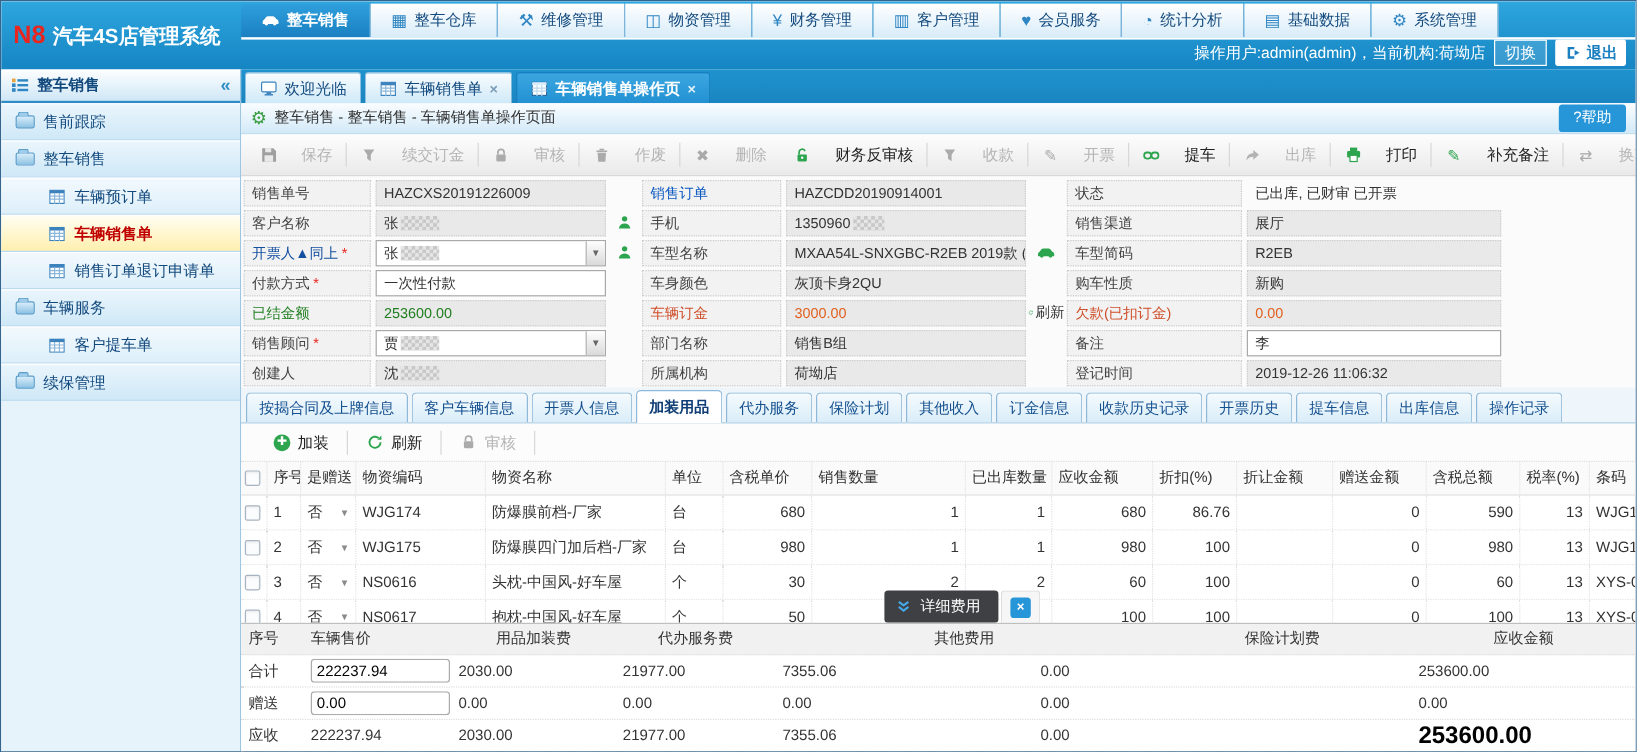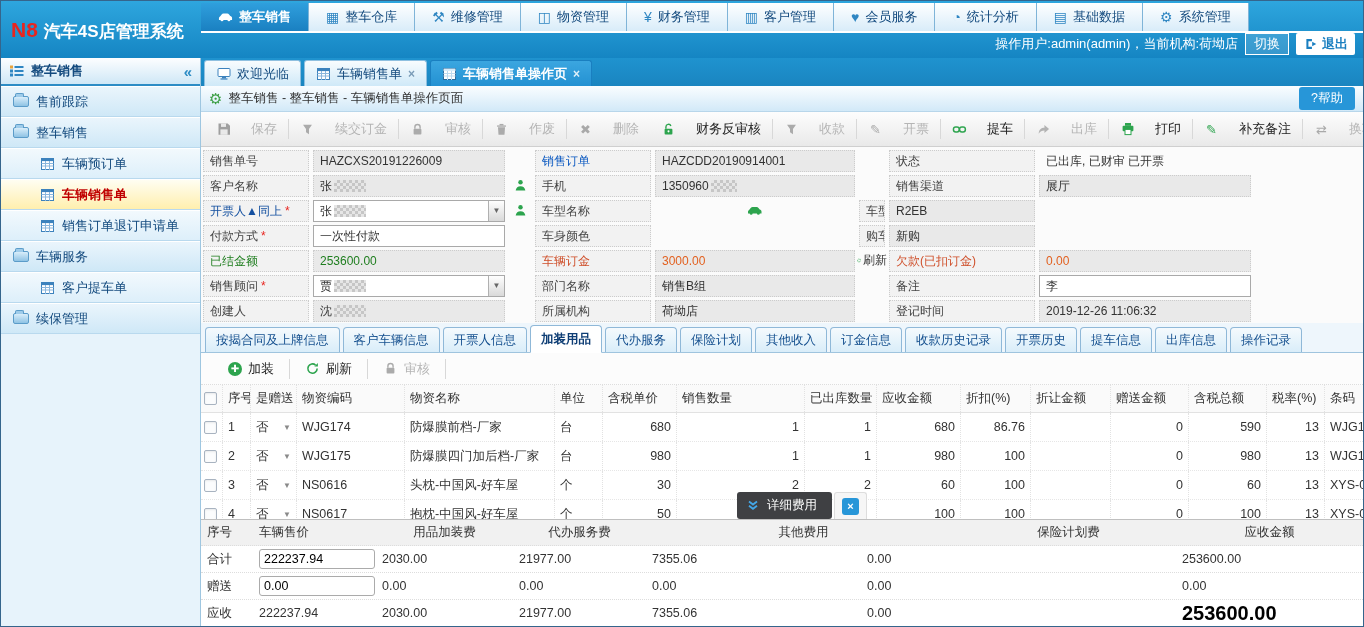--- a/index.html
+++ b/index.html
@@ -448,34 +448,36 @@
     <div class="frow">
       <span class="fl lab-blue"><span>开票人▲同上</span><span class="req">*</span></span>
       <span class="fv edit fsel"><span>张</span><span class="censor"></span><span class="selarrow">▼</span></span>
       <span class="ficon">
           <svg width="13" height="13" viewBox="0 0 14 14">
             <circle cx="7" cy="3.6" r="2.4" fill="#2da44e"></circle>
             <path d="M1.8 12.4c.4-3.1 2.4-4.7 5.2-4.7s4.8 1.6 5.2 4.7z" fill="#2da44e"></path>
           </svg>
         </span>
       <span class="fl">车型名称</span>
+      <span class="fv">MXAA54L-SNXGBC-R2EB 2019款 (</span>
       <span class="ficon">
           <svg width="16" height="11" viewBox="0 0 16 11">
             <path d="M1 6.8c0-.9.5-1.6 1.3-2.1L3.7 3C4.2 2.4 4.8 2.1 5.6 2.1h4c.8 0 1.4.3 1.9.9l1.2 1.5c1 .4 1.8 1 1.8 2.1v2h-1.6a1.6 1.6 0 0 1-3.1 0H5.7a1.6 1.6 0 0 1-3.1 0H1z" fill="#2da44e"></path>
           </svg>
         </span>
       <span class="fl">车型简码</span>
       <span class="fv">R2EB</span>
       <span></span>
     </div>
     <div class="frow">
       <span class="fl"><span>付款方式</span><span class="req">*</span></span>
       <span class="fv edit">一次性付款</span>
       <span class="ficon"></span>
       <span class="fl">车身颜色</span>
+      <span class="fv">灰顶卡身2QU</span>
       <span class="ficon"></span>
       <span class="fl">购车性质</span>
       <span class="fv">新购</span>
       <span></span>
     </div>
     <div class="frow">
       <span class="fl lab-green">已结金额</span>
       <span class="fv val-green">253600.00</span>
       <span class="ficon"></span>
       <span class="fl lab-red">车辆订金</span>

